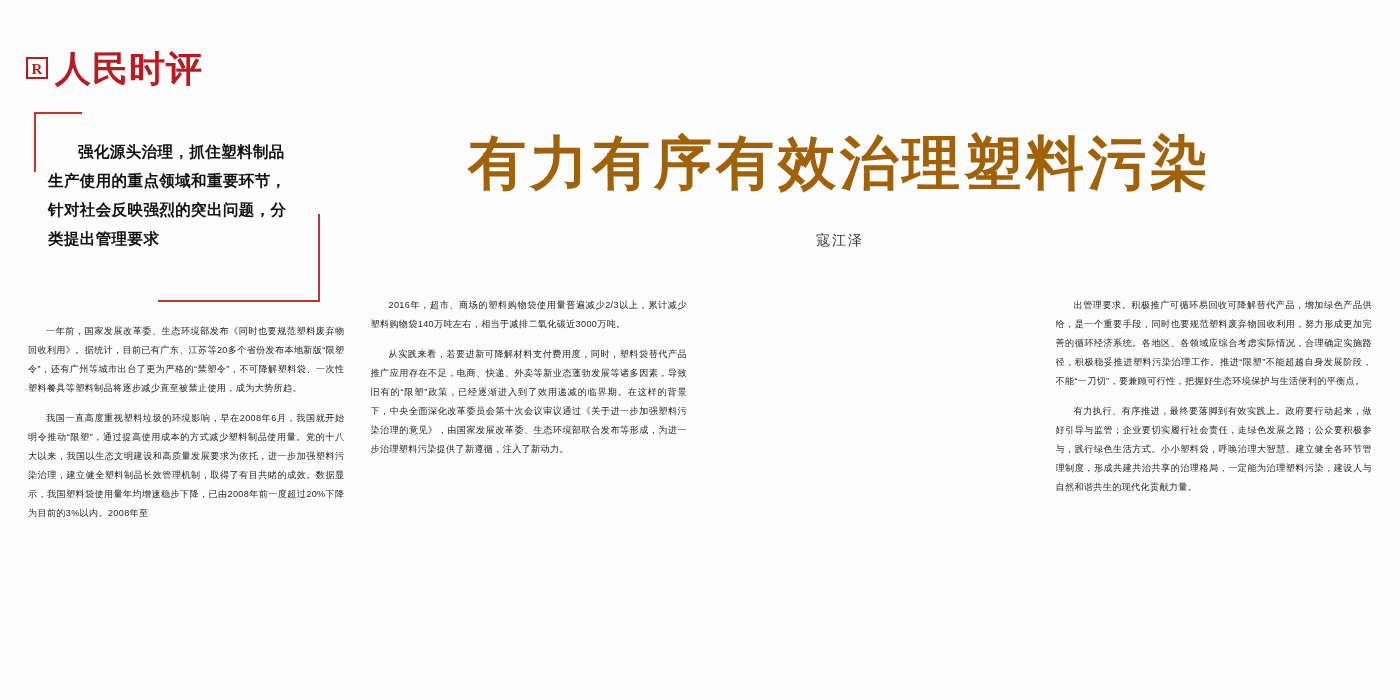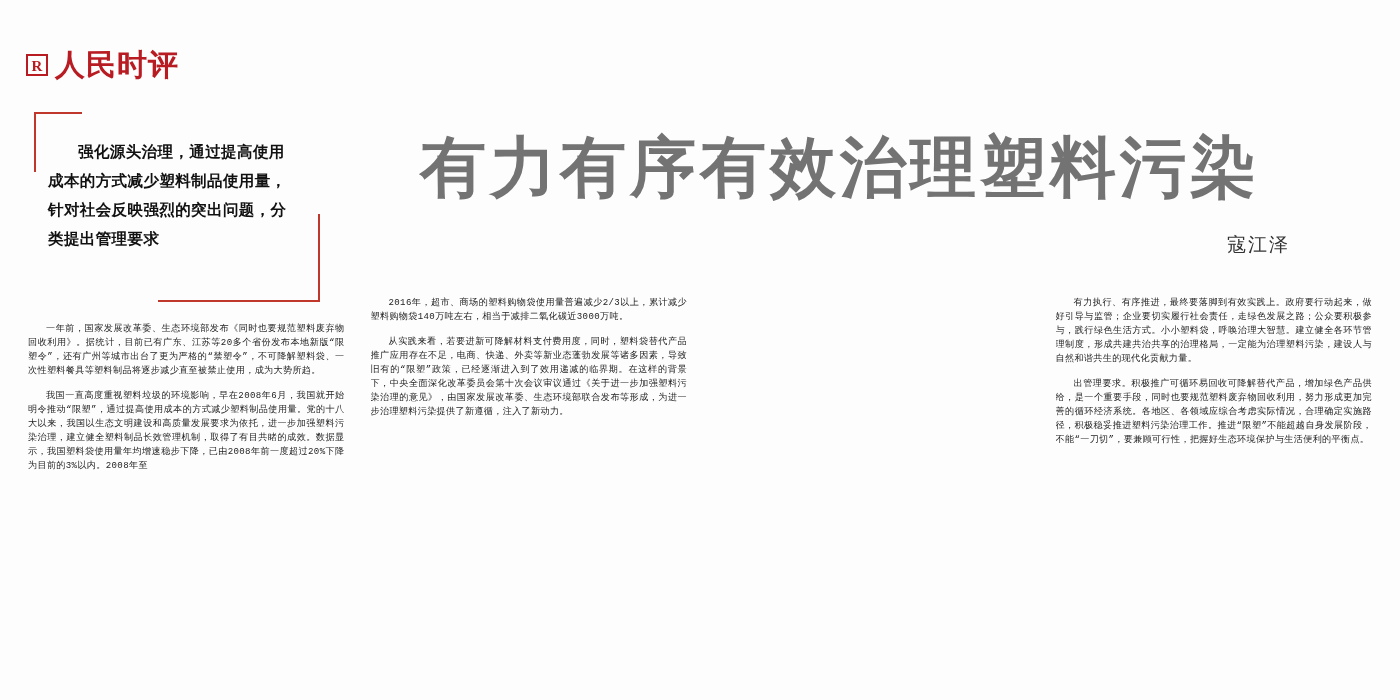--- a/index.html
+++ b/index.html
@@ -38,21 +38,21 @@
     font-family: "Liberation Serif", serif;
     font-size: 15px;
     font-weight: bold;
     line-height: 20px;
     text-align: center;
     box-sizing: border-box;
   }
   .masthead-title {
     color: #b81c22;
     font-family: "DejaVu Serif", serif;
-    font-size: 30px;
+    font-size: 36px;
     font-weight: bold;
     letter-spacing: 1px;
     line-height: 1;
   }
 
   
   .lead-wrap {
     position: absolute;
     left: 30px;
     top: 112px;
@@ -92,54 +92,54 @@
   }
 
   
   .headline {
     position: absolute;
     left: 390px;
     top: 130px;
     width: 900px;
     text-align: center;
     font-family: "DejaVu Sans", sans-serif;
-    font-size: 66px;
+    font-size: 58px;
     font-weight: bold;
     letter-spacing: 4px;
-    color: #737373;
+    color: #a16207;
     line-height: 1.15;
   }
   .byline {
     position: absolute;
     left: 390px;
     top: 232px;
     width: 900px;
-    text-align: right;
+    text-align: center;
     font-family: "DejaVu Serif", serif;
-    font-size: 19px;
+    font-size: 14px;
     letter-spacing: 2px;
     color: #333;
   }
 
   
   .columns {
     position: absolute;
     left: 28px;
     top: 296px;
     width: 1344px;
     height: 392px;
     display: flex;
     gap: 26px;
   }
   .col {
     width: 156px;
     flex: 1 1 0;
-    font-family: Liberation Mono, monospace;
+    font-family: Liberation Sans, sans-serif;
     font-size: 9.1px;
-    line-height: 14px;
+    line-height: 19px;
     letter-spacing: 0.35px;
     color: #242424;
     text-align: justify;
     overflow: hidden;
   }
   .col.first {
     padding-top: 26px;
   }
   .col p {
     margin: 0;
@@ -155,36 +155,36 @@
 <div class="page">
 
   <div class="masthead">
     <span class="masthead-mark">R</span>
     <span class="masthead-title">人民时评</span>
   </div>
 
   <div class="lead-wrap">
     <div class="lead-bracket-tl"></div>
     <div class="lead-bracket-br"></div>
-    <div class="lead-text">强化源头治理，通过提高使用成本的方式减少塑料制品使用量，针对社会反映强烈的突出问题，分类提出管理要求</div>
+    <div class="lead-text">强化源头治理，抓住塑料制品生产使用的重点领域和重要环节，针对社会反映强烈的突出问题，分类提出管理要求</div>
   </div>
 
   <div class="headline">有力有序有效治理塑料污染</div>
   <div class="byline">寇江泽</div>
 
   <div class="columns">
     <div class="col first">
       <p>一年前，国家发展改革委、生态环境部发布《同时也要规范塑料废弃物回收利用》。据统计，目前已有广东、江苏等20多个省份发布本地新版“限塑令”，还有广州等城市出台了更为严格的“禁塑令”，不可降解塑料袋、一次性塑料餐具等塑料制品将逐步减少直至被禁止使用，成为大势所趋。</p>
       <p>我国一直高度重视塑料垃圾的环境影响，早在2008年6月，我国就开始明令推动“限塑”，通过提高使用成本的方式减少塑料制品使用量。党的十八大以来，我国以生态文明建设和高质量发展要求为依托，进一步加强塑料污染治理，建立健全塑料制品长效管理机制，取得了有目共睹的成效。数据显示，我国塑料袋使用量年均增速稳步下降，已由2008年前一度超过20%下降为目前的3%以内。2008年至</p>
     </div>
     <div class="col">
       <p>2016年，超市、商场的塑料购物袋使用量普遍减少2/3以上，累计减少塑料购物袋140万吨左右，相当于减排二氧化碳近3000万吨。</p>
       <p>从实践来看，若要进新可降解材料支付费用度，同时，塑料袋替代产品推广应用存在不足，电商、快递、外卖等新业态蓬勃发展等诸多因素，导致旧有的“限塑”政策，已经逐渐进入到了效用递减的临界期。在这样的背景下，中央全面深化改革委员会第十次会议审议通过《关于进一步加强塑料污染治理的意见》，由国家发展改革委、生态环境部联合发布等形成，为进一步治理塑料污染提供了新遵循，注入了新动力。</p>
     </div>
     <div class="col">
     </div>
     <div class="col">
+      <p>出管理要求。积极推广可循环易回收可降解替代产品，增加绿色产品供给，是一个重要手段，同时也要规范塑料废弃物回收利用，努力形成更加完善的循环经济系统。各地区、各领域应综合考虑实际情况，合理确定实施路径，积极稳妥推进塑料污染治理工作。推进“限塑”不能超越自身发展阶段，不能“一刀切”，要兼顾可行性，把握好生态环境保护与生活便利的平衡点。</p>
       <p>有力执行、有序推进，最终要落脚到有效实践上。政府要行动起来，做好引导与监管；企业要切实履行社会责任，走绿色发展之路；公众要积极参与，践行绿色生活方式。小小塑料袋，呼唤治理大智慧。建立健全各环节管理制度，形成共建共治共享的治理格局，一定能为治理塑料污染，建设人与自然和谐共生的现代化贡献力量。</p>
-      <p>出管理要求。积极推广可循环易回收可降解替代产品，增加绿色产品供给，是一个重要手段，同时也要规范塑料废弃物回收利用，努力形成更加完善的循环经济系统。各地区、各领域应综合考虑实际情况，合理确定实施路径，积极稳妥推进塑料污染治理工作。推进“限塑”不能超越自身发展阶段，不能“一刀切”，要兼顾可行性，把握好生态环境保护与生活便利的平衡点。</p>
     </div>
   </div>
 
 </div>
 
 </body></html>

